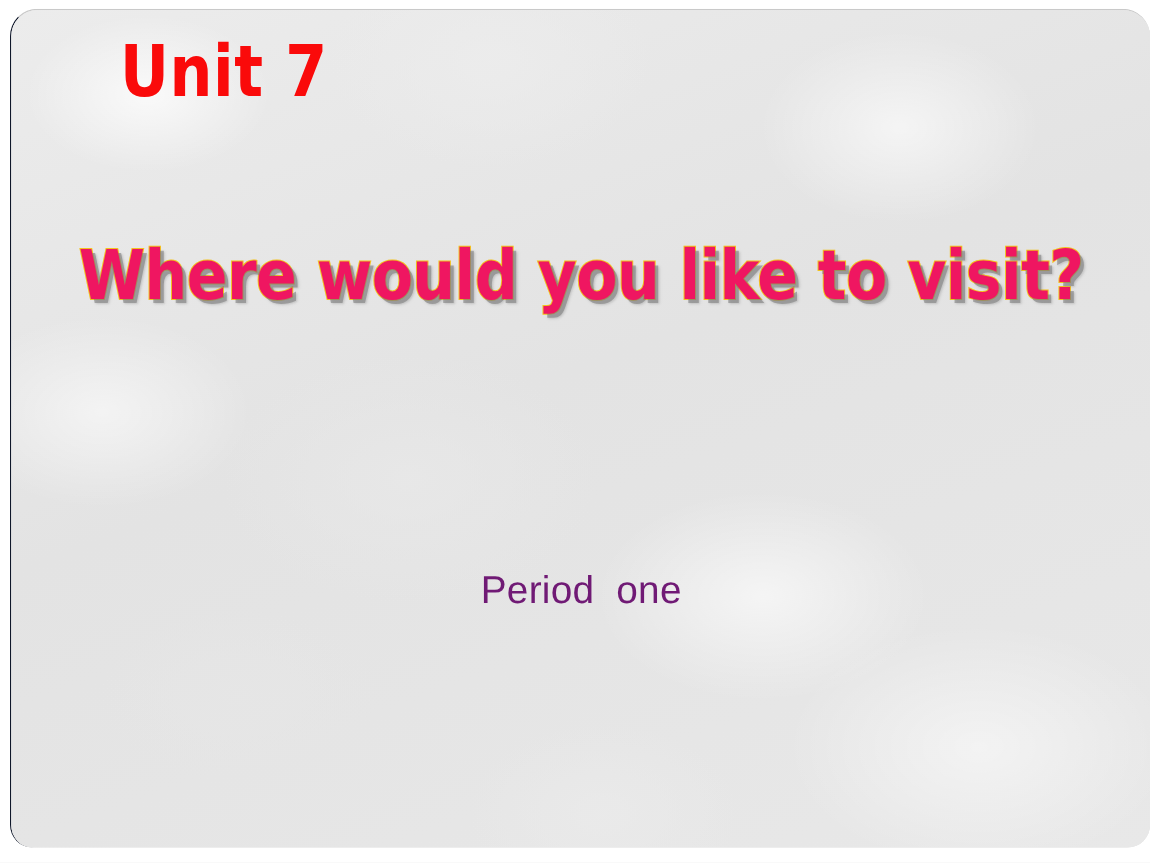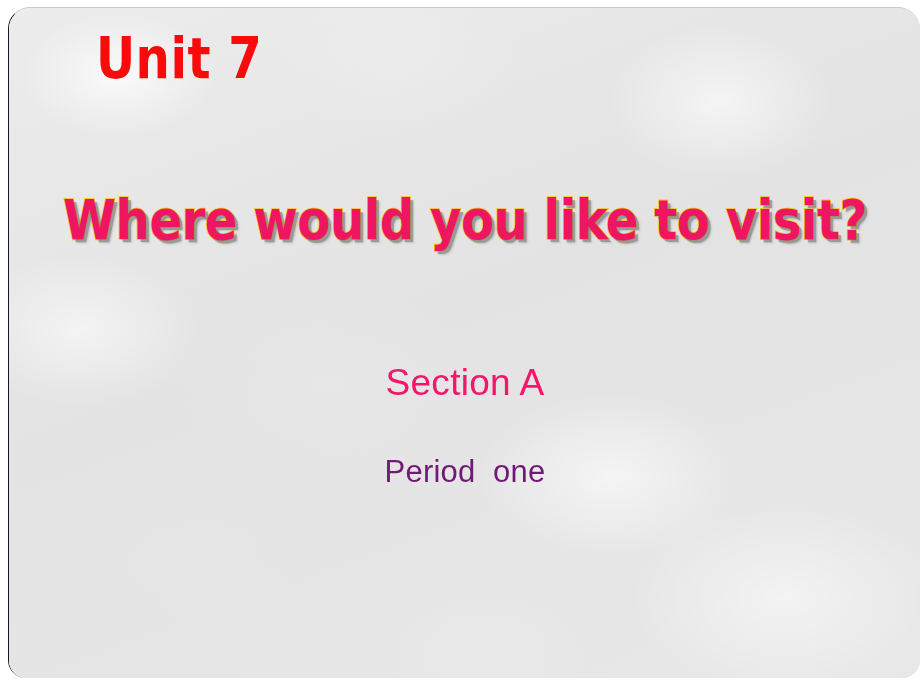--- a/index.html
+++ b/index.html
@@ -138,19 +138,18 @@
 <div class="slide-frame">
   <div class="slide">
     <div class="slide-texture"></div>
 
     <div class="slide-content">
 
       <div class="unit-heading">Unit 7</div>
 
       <div class="main-title">Where would you like to visit?</div>
 
-      <div class="section-line">Section A</div>
 
       <div class="period-line">Period  one</div>
 
     </div>
   </div>
 </div>
 
 </body></html>

